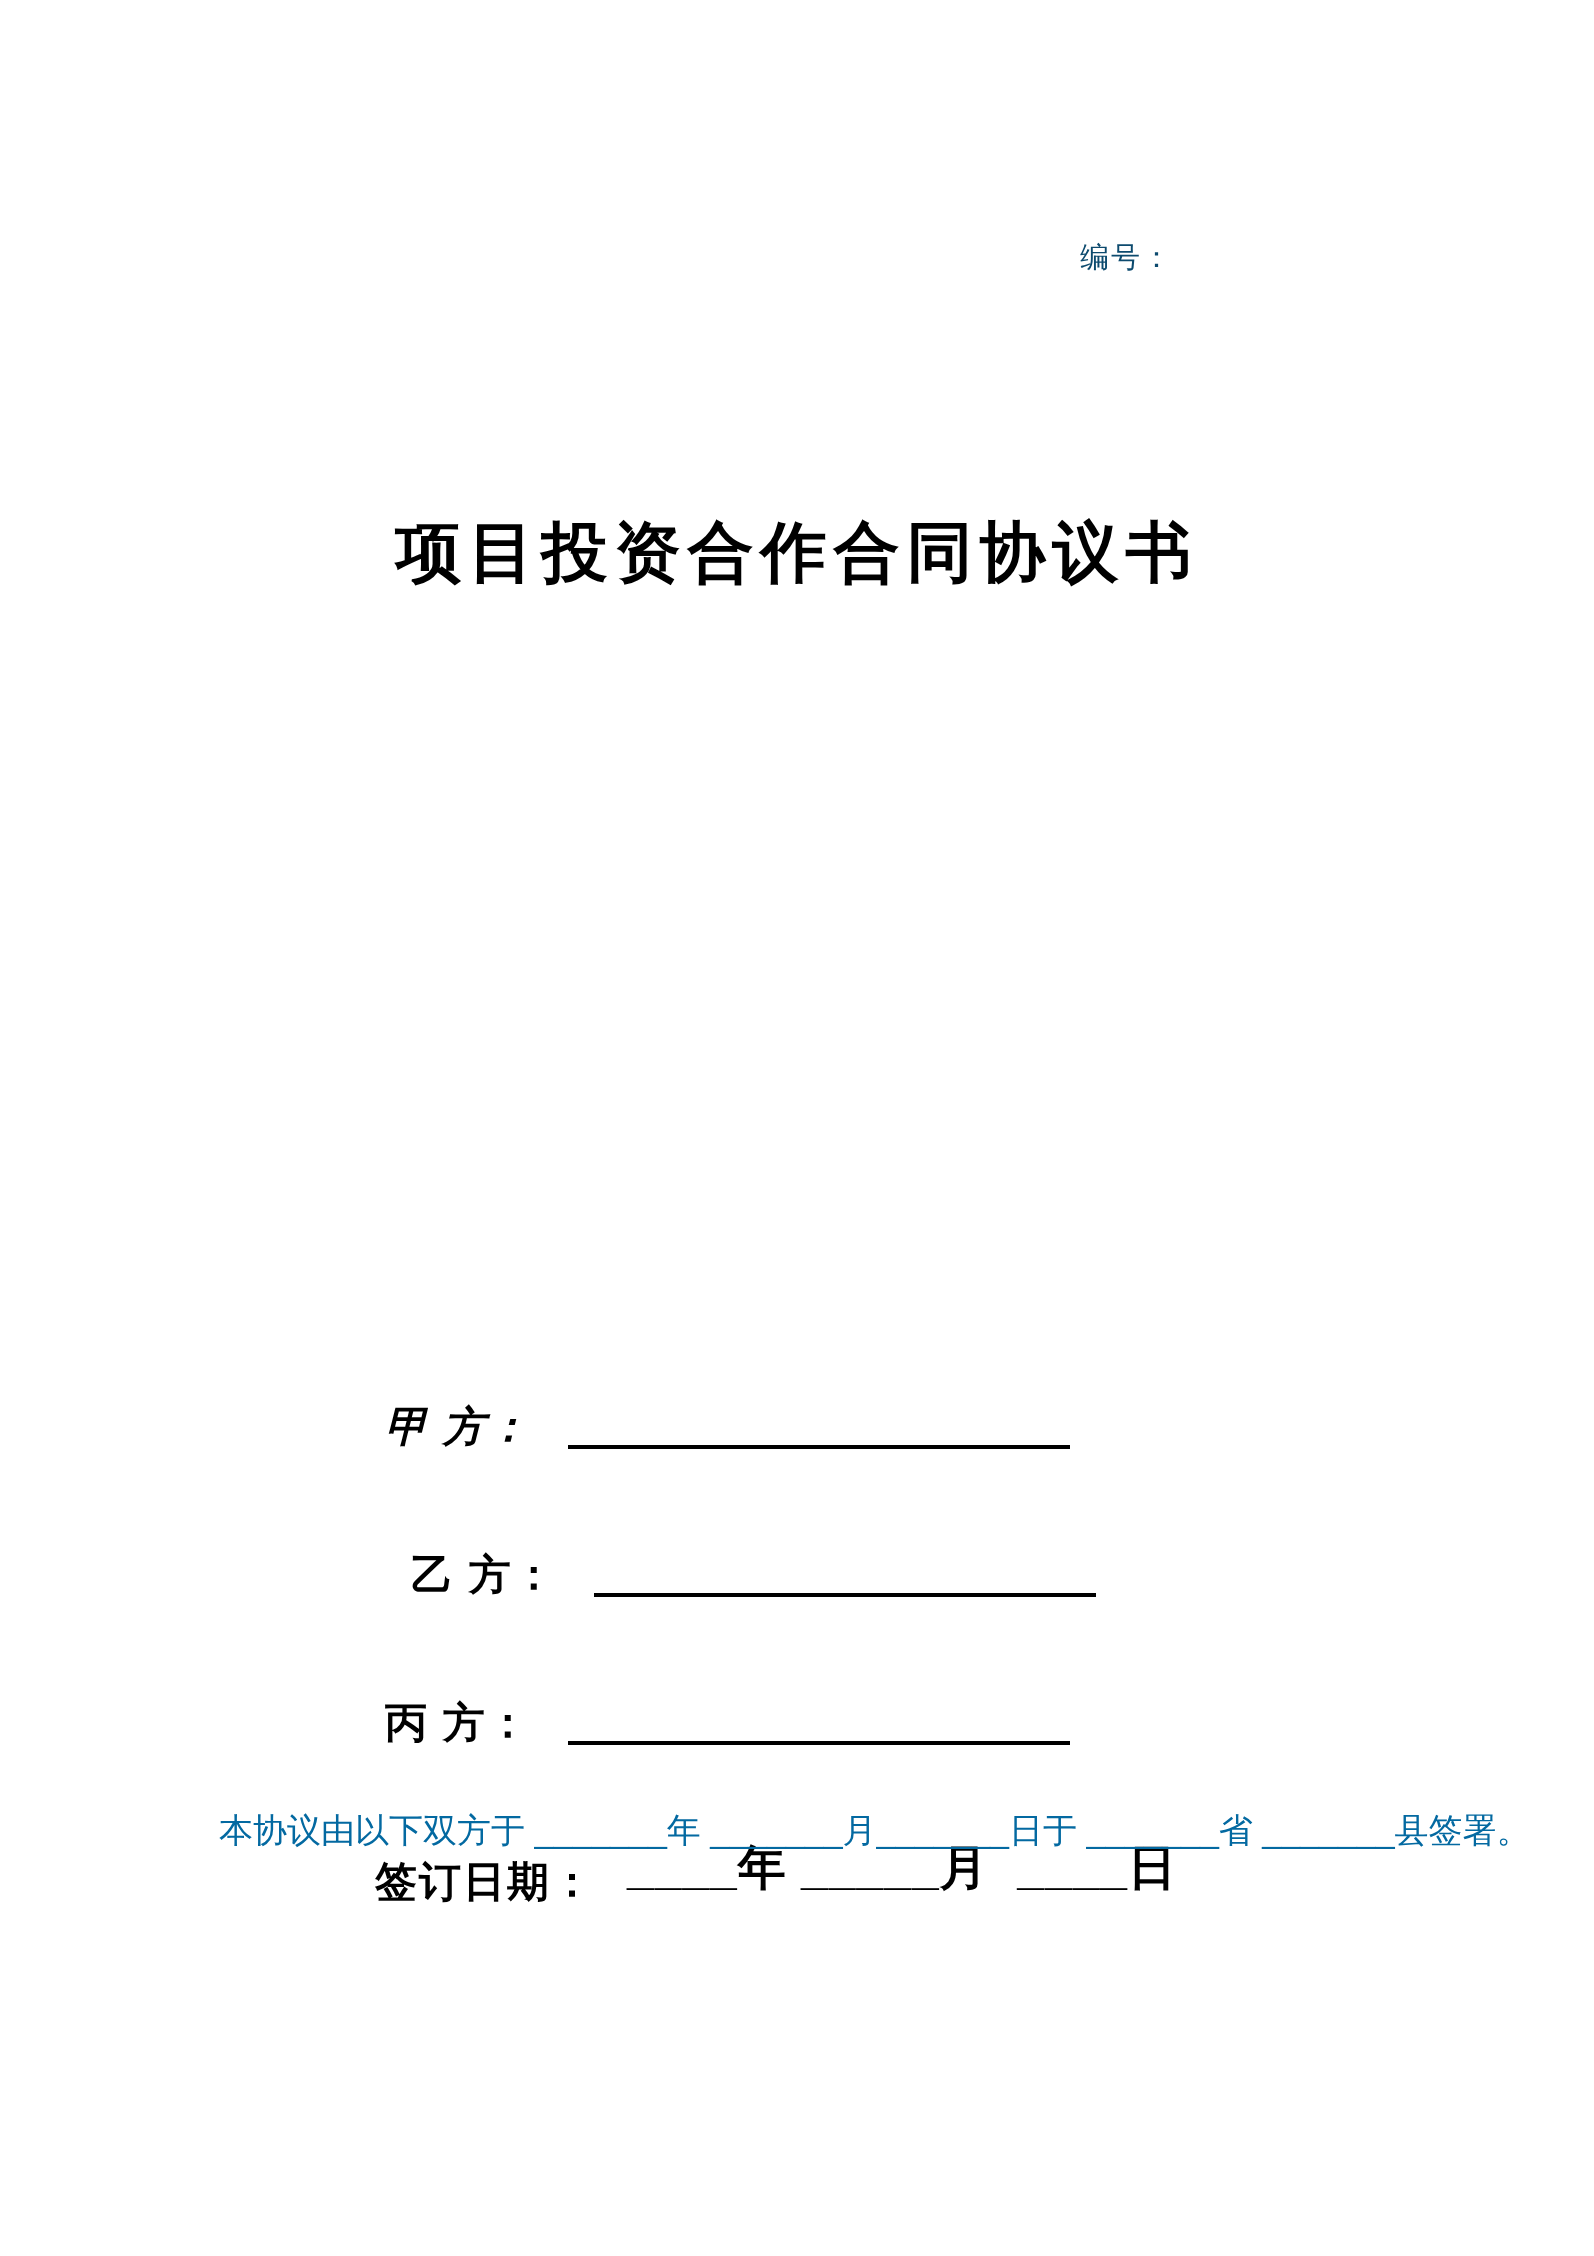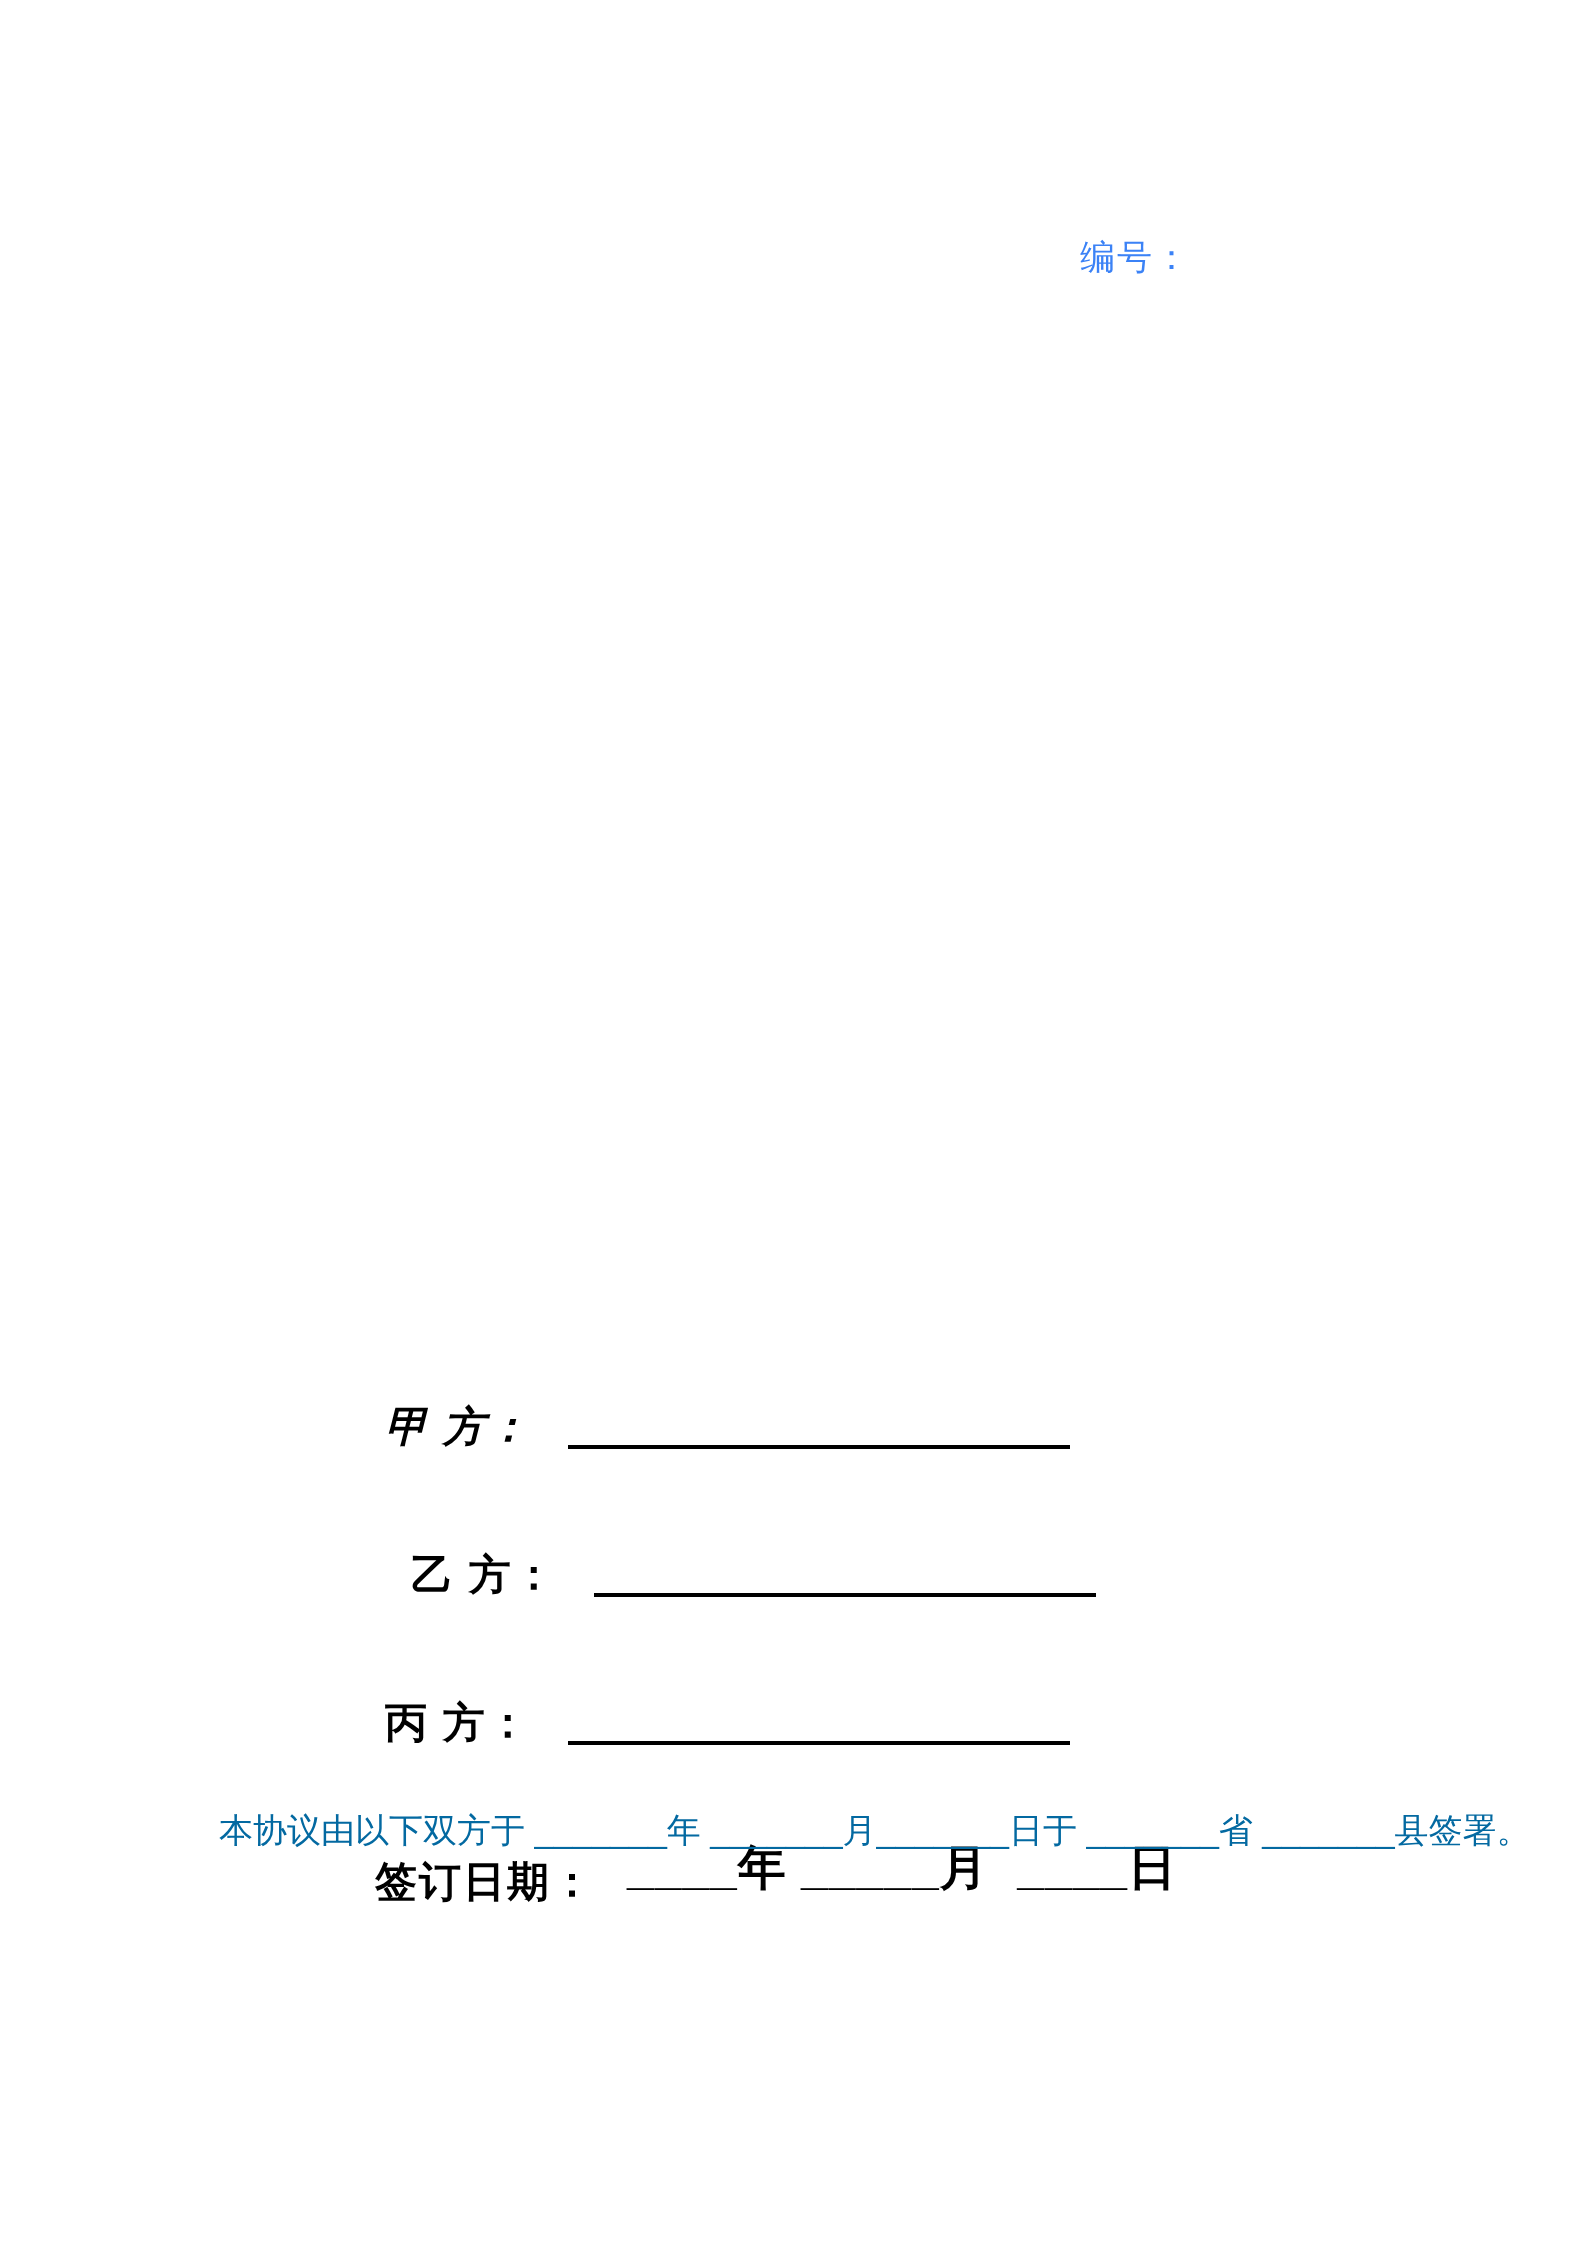--- a/index.html
+++ b/index.html
@@ -11,24 +11,24 @@
     width: 1594px;
     height: 2256px;
     background: #ffffff;
     overflow: hidden;
   }
 
   .doc-number {
     position: absolute;
     left: 1080px;
     top: 240px;
-    font-size: 35px;
+    font-size: 29px;
     line-height: 34px;
     letter-spacing: 2px;
-    color: #3b82f6;
+    color: #0c4a6e;
     white-space: nowrap;
   }
 
   .doc-title {
     position: absolute;
     left: 0;
     top: 514px;
     width: 100%;
     text-align: center;
     font-size: 66px;
@@ -107,20 +107,21 @@
     white-space: pre;
   }
 </style>
 </head>
 <body>
 
 <div class="page">
 
   <div class="doc-number">编号：</div>
 
+  <h1 class="doc-title">项目投资合作合同协议书</h1>
 
   <div class="party-row row-a">
     <span class="party-label">甲 方：</span>
     <span class="party-blank"></span>
   </div>
 
   <div class="party-row row-b">
     <span class="party-label">乙 方：</span>
     <span class="party-blank"></span>
   </div>

